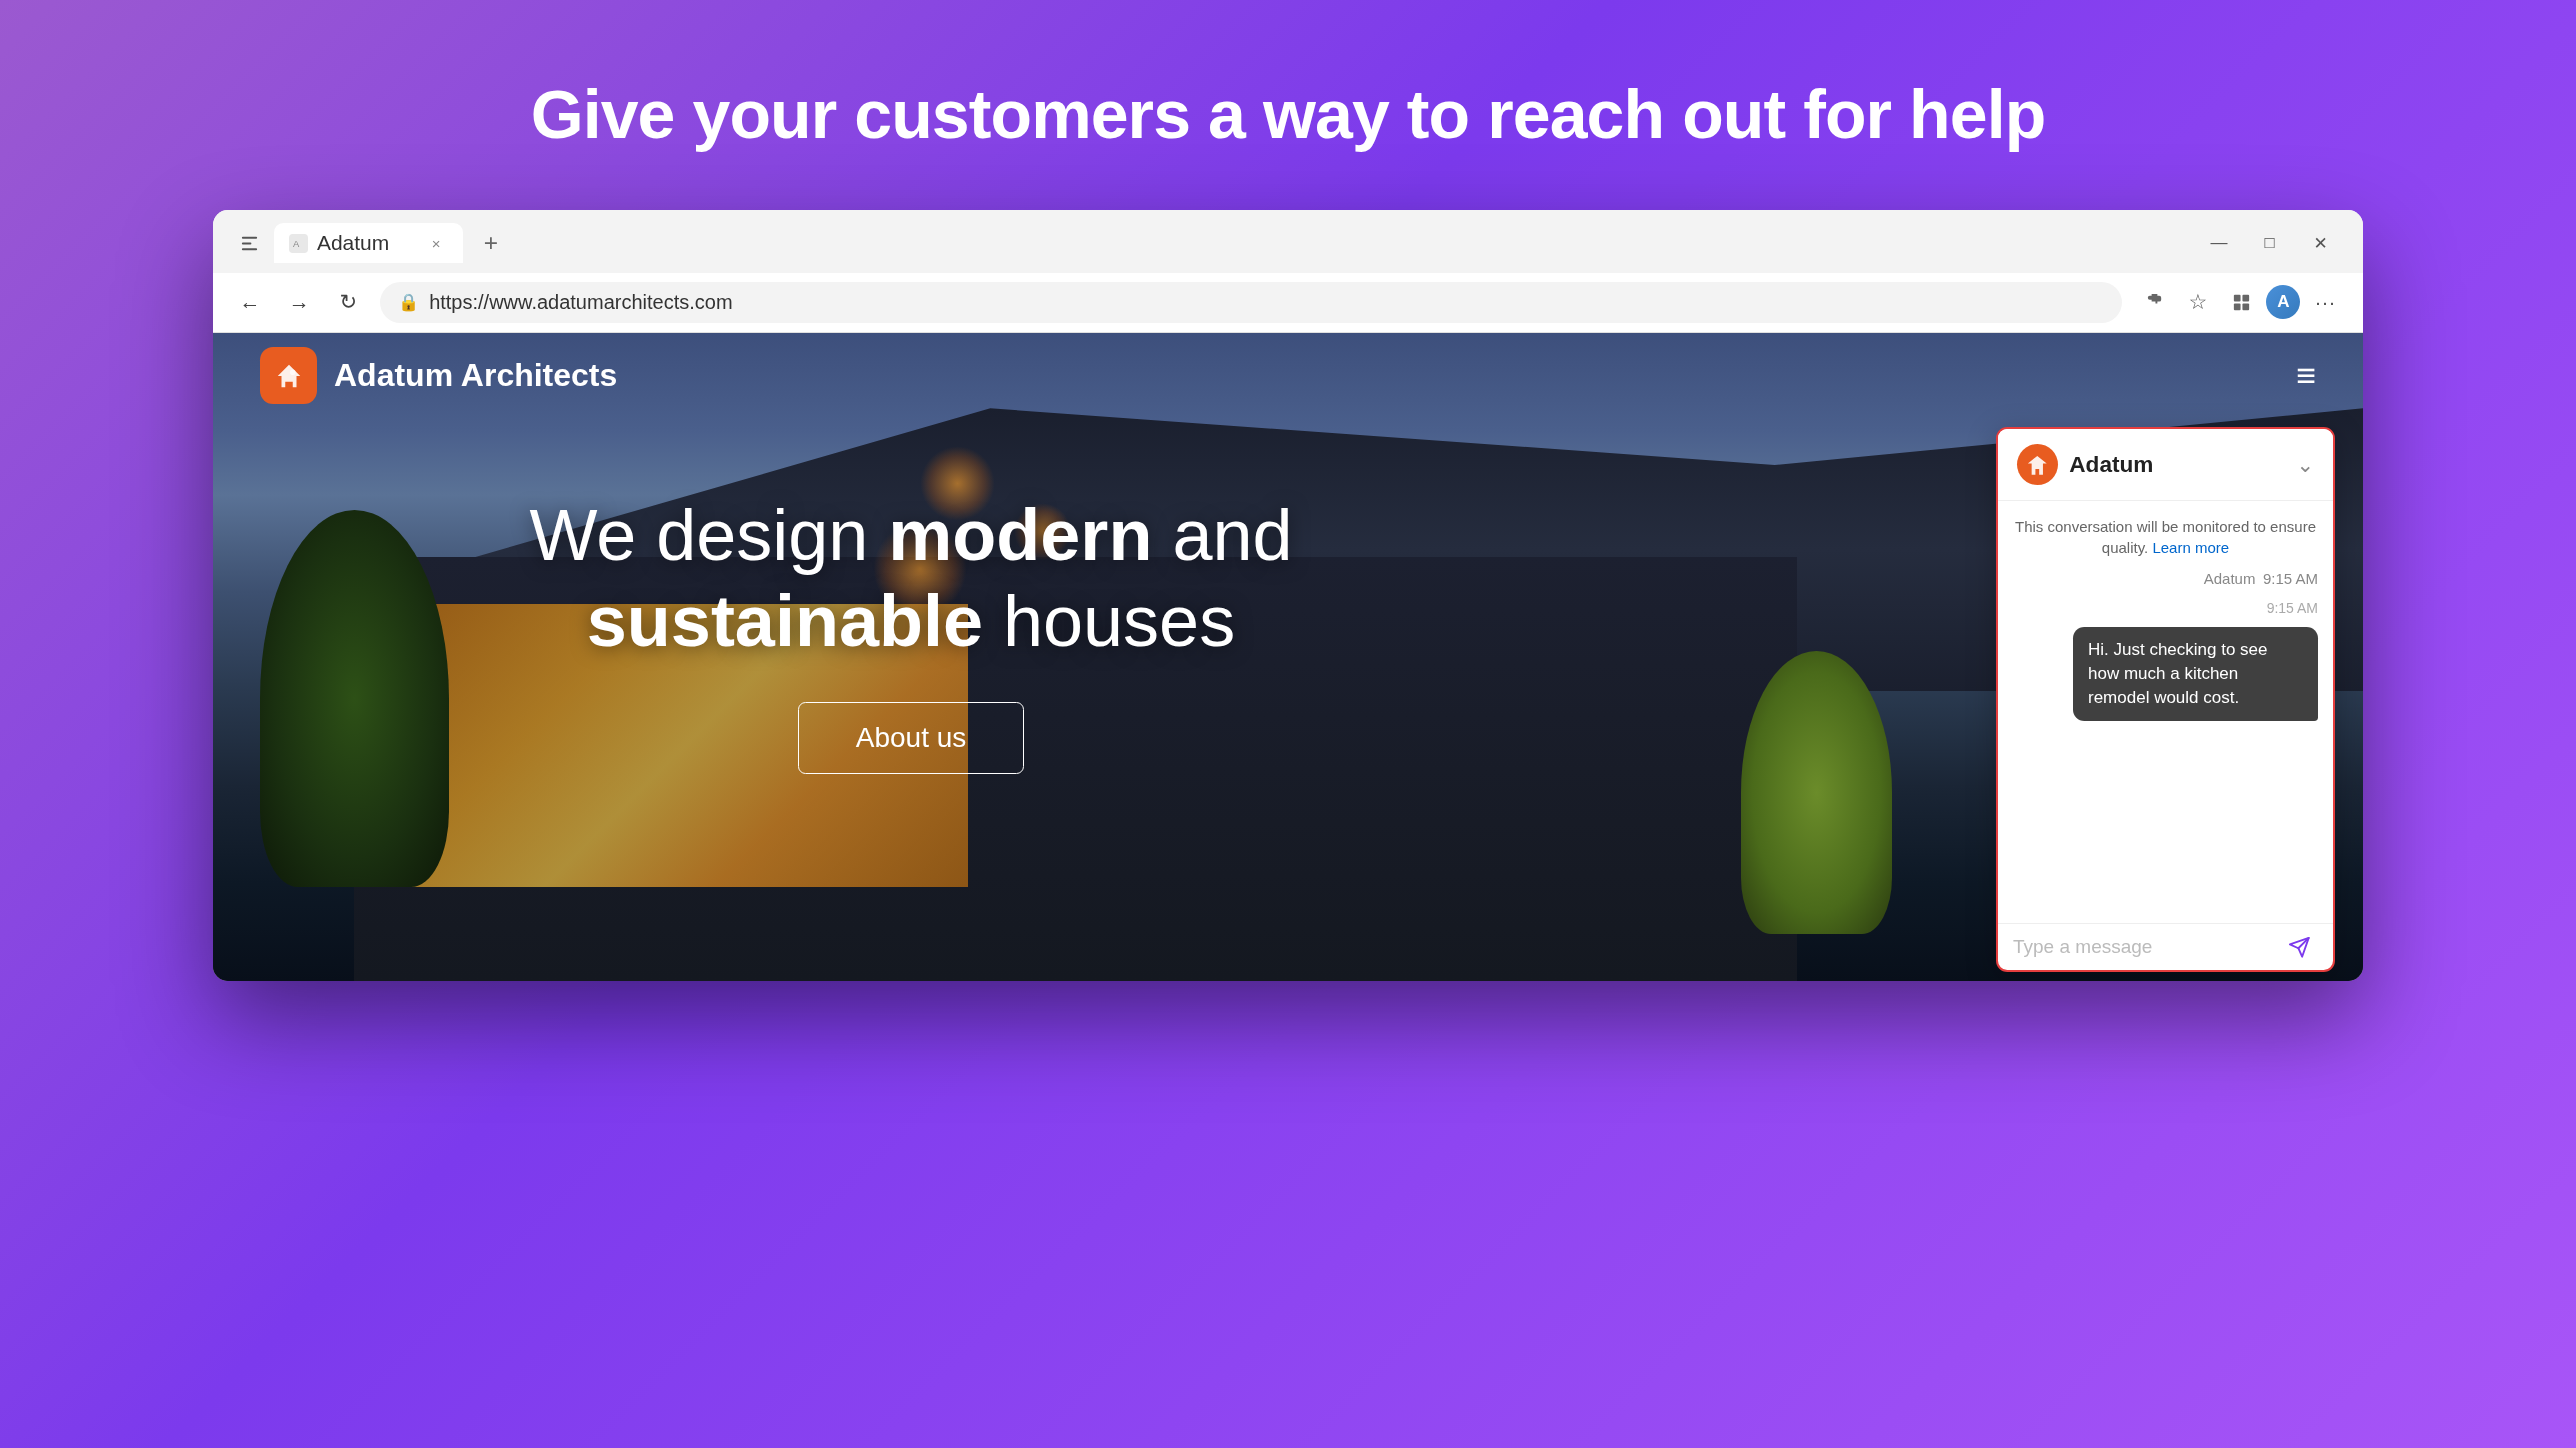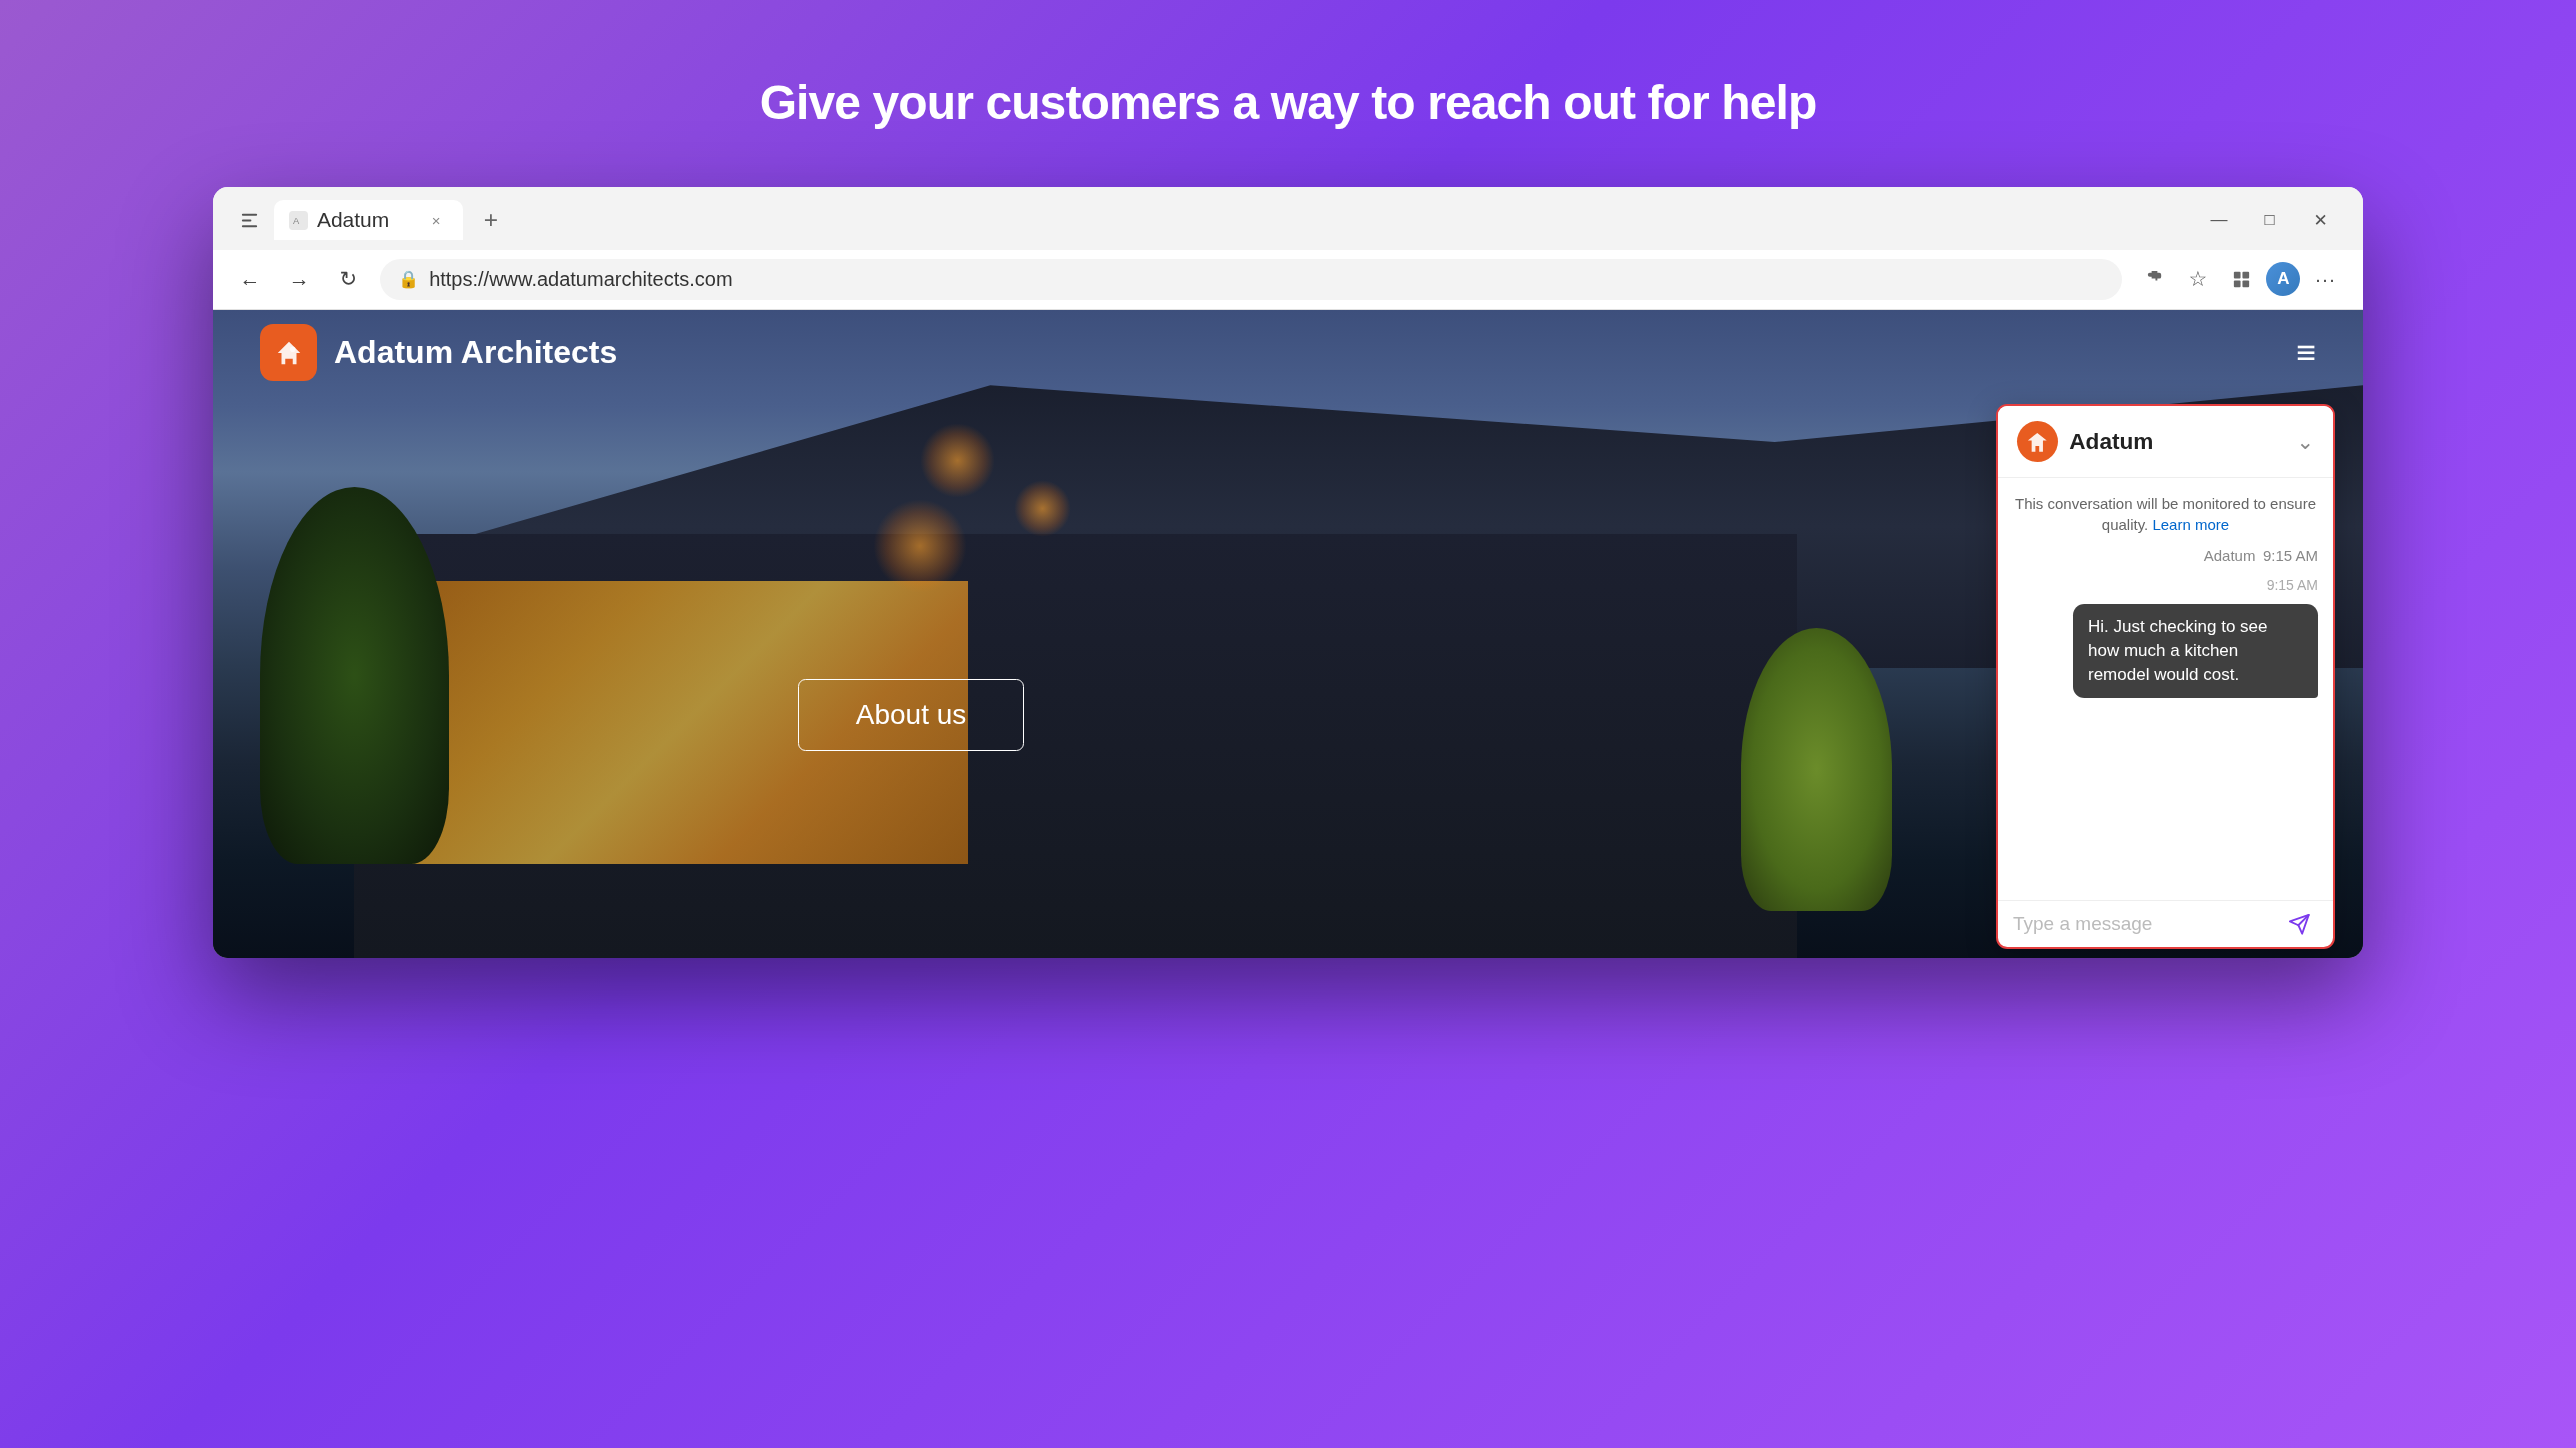--- a/index.html
+++ b/index.html
@@ -10,21 +10,21 @@
       display: flex;
       flex-direction: column;
       align-items: center;
       justify-content: flex-start;
       font-family: -apple-system, BlinkMacSystemFont, 'Segoe UI', sans-serif;
       overflow: hidden;
     }
 
     .headline {
       color: #fff;
-      font-size: 48px;
+      font-size: 68px;
       font-weight: 700;
       text-align: center;
       margin-top: 75px;
       margin-bottom: 57px;
       letter-spacing: -0.9px;
     }
 
     
     .browser-window {
       width: 2150px;
@@ -620,20 +620,25 @@
             <path d="M16 4 L28 16 L24 16 L24 28 L20 28 L20 22 L12 22 L12 28 L8 28 L8 16 L4 16 Z" fill="white" opacity="0.9"></path>
             <circle cx="20" cy="12" r="3" fill="white" opacity="0.7"></circle>
           </svg>
         </div>
         <span class="site-logo-text">Adatum Architects</span>
       </div>
       <div class="site-menu-icon">≡</div>
     </nav>
 
     <div class="hero-text">
+      <div class="hero-heading">
+        <span>We design </span><strong>modern</strong><span> and</span>
+        <br>
+        <strong>sustainable</strong><span> houses</span>
+      </div>
       <div class="hero-button">About us</div>
     </div>
 
     <div class="chat-widget">
 
       <div class="chat-header">
         <div class="chat-logo">
           <svg width="22.6" height="22.6" viewBox="0 0 24 24" fill="none">
             <path d="M12 2 L22 10 L18 10 L18 22 L14 22 L14 16 L10 16 L10 22 L6 22 L6 10 L2 10 Z" fill="white" opacity="0.9"></path>
           </svg>

